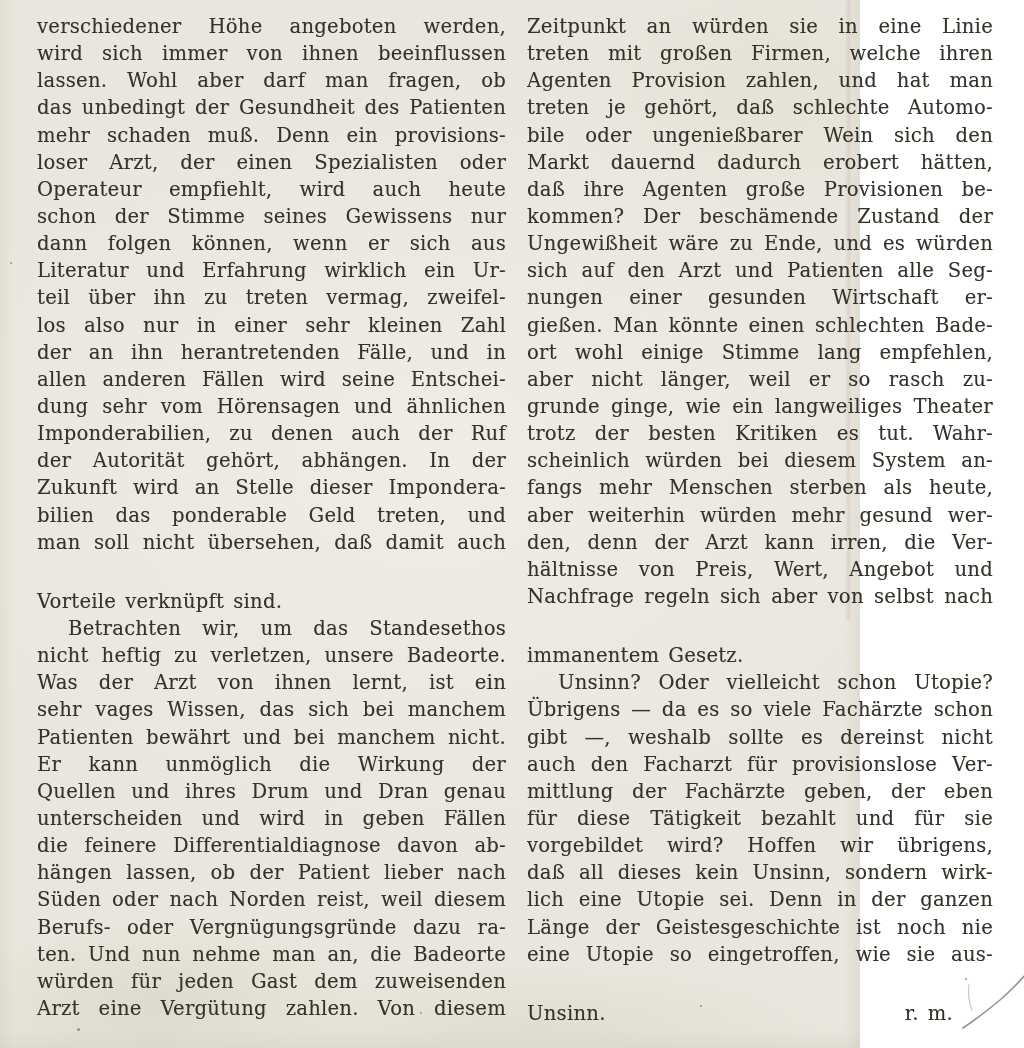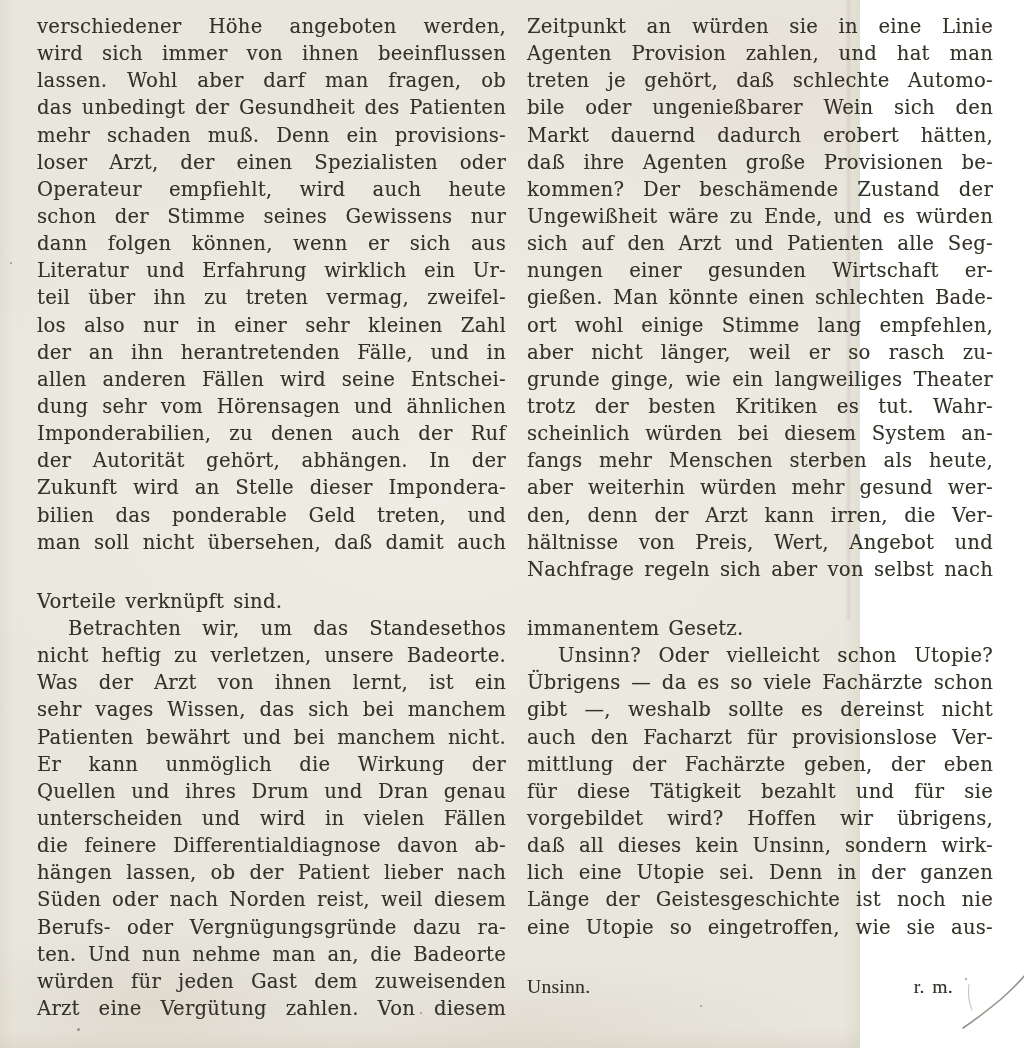--- a/index.html
+++ b/index.html
@@ -53,21 +53,20 @@
     text-align: left;
     text-align-last: left;
     margin-top: 32px;
   }
   .line.indent { text-indent: 31px; }
   .line.split {
     display: flex;
     justify-content: space-between;
     text-align: left;
     text-align-last: left;
-    font-family: Liberation Serif, serif;
   }
   .line.split .sig { margin-right: 40px; }
   .pen-mark {
     position: absolute;
     left: 0; top: 0;
     pointer-events: none;
   }
   .speck {
     position: absolute;
     border-radius: 50%;
@@ -103,31 +102,32 @@
       <div class="line">bilien das ponderable Geld treten, und</div>
       <div class="line">man soll nicht übersehen, daß damit auch</div>
       <div class="line nojust">Vorteile verknüpft sind.</div>
       <div class="line indent">Betrachten wir, um das Standesethos</div>
       <div class="line">nicht heftig zu verletzen, unsere Badeorte.</div>
       <div class="line">Was der Arzt von ihnen lernt, ist ein</div>
       <div class="line">sehr vages Wissen, das sich bei manchem</div>
       <div class="line">Patienten bewährt und bei manchem nicht.</div>
       <div class="line">Er kann unmöglich die Wirkung der</div>
       <div class="line">Quellen und ihres Drum und Dran genau</div>
-      <div class="line">unterscheiden und wird in vielen Fällen</div>
+      <div class="line">unterscheiden und wird in geben Fällen</div>
       <div class="line">die feinere Differentialdiagnose davon ab-</div>
       <div class="line">hängen lassen, ob der Patient lieber nach</div>
       <div class="line">Süden oder nach Norden reist, weil diesem</div>
       <div class="line">Berufs- oder Vergnügungsgründe dazu ra-</div>
       <div class="line">ten. Und nun nehme man an, die Badeorte</div>
       <div class="line">würden für jeden Gast dem zuweisenden</div>
       <div class="line">Arzt eine Vergütung zahlen. Von diesem</div>
     </div>
   <div class="col col-right" id="col-1">
       <div class="line">Zeitpunkt an würden sie in eine Linie</div>
+      <div class="line">treten mit großen Firmen, welche ihren</div>
       <div class="line">Agenten Provision zahlen, und hat man</div>
       <div class="line">treten je gehört, daß schlechte Automo-</div>
       <div class="line">bile oder ungenießbarer Wein sich den</div>
       <div class="line">Markt dauernd dadurch erobert hätten,</div>
       <div class="line">daß ihre Agenten große Provisionen be-</div>
       <div class="line">kommen? Der beschämende Zustand der</div>
       <div class="line">Ungewißheit wäre zu Ende, und es würden</div>
       <div class="line">sich auf den Arzt und Patienten alle Seg-</div>
       <div class="line">nungen einer gesunden Wirtschaft er-</div>
       <div class="line">gießen. Man könnte einen schlechten Bade-</div>

